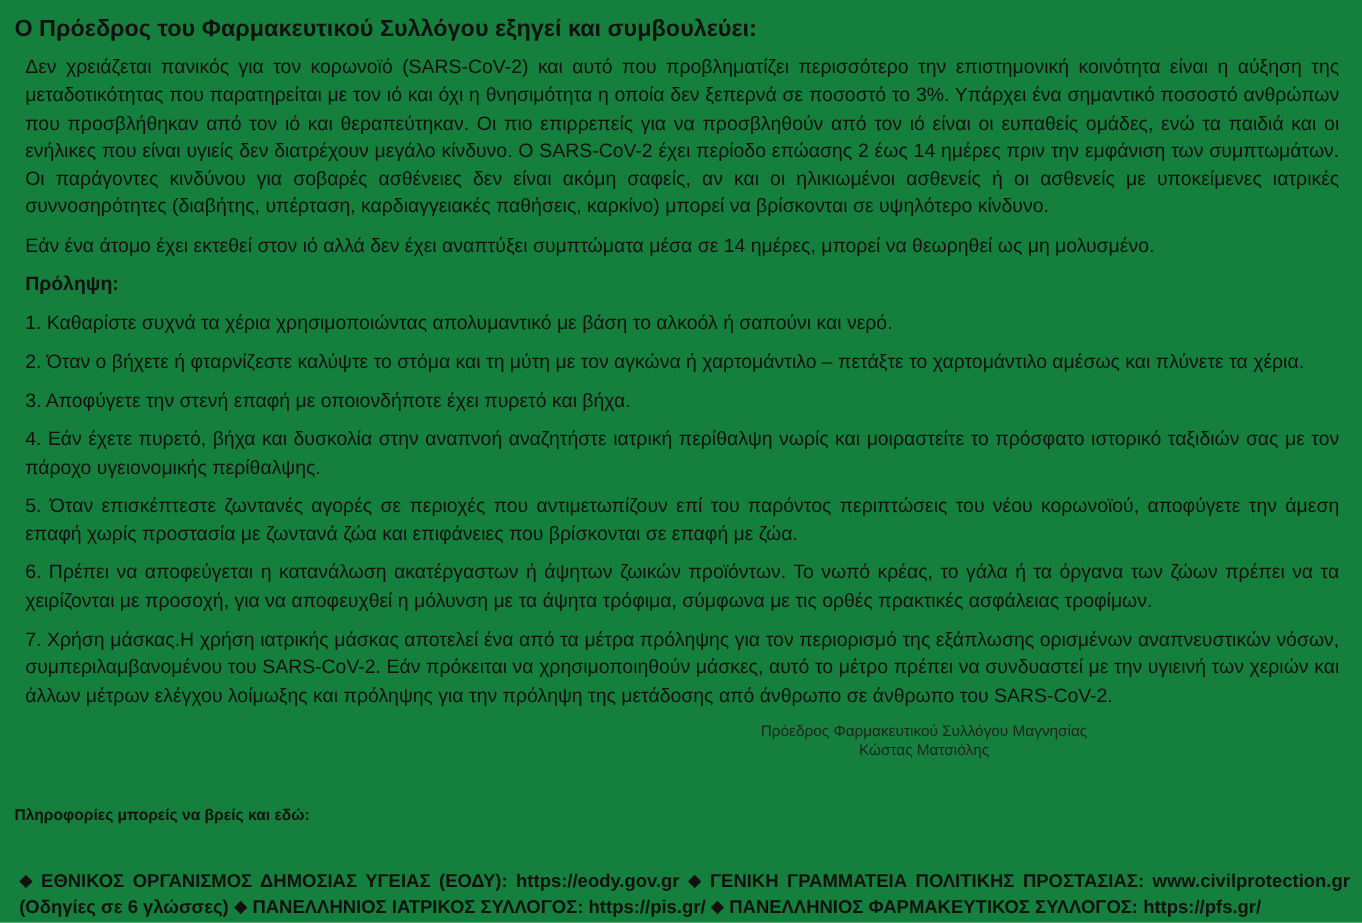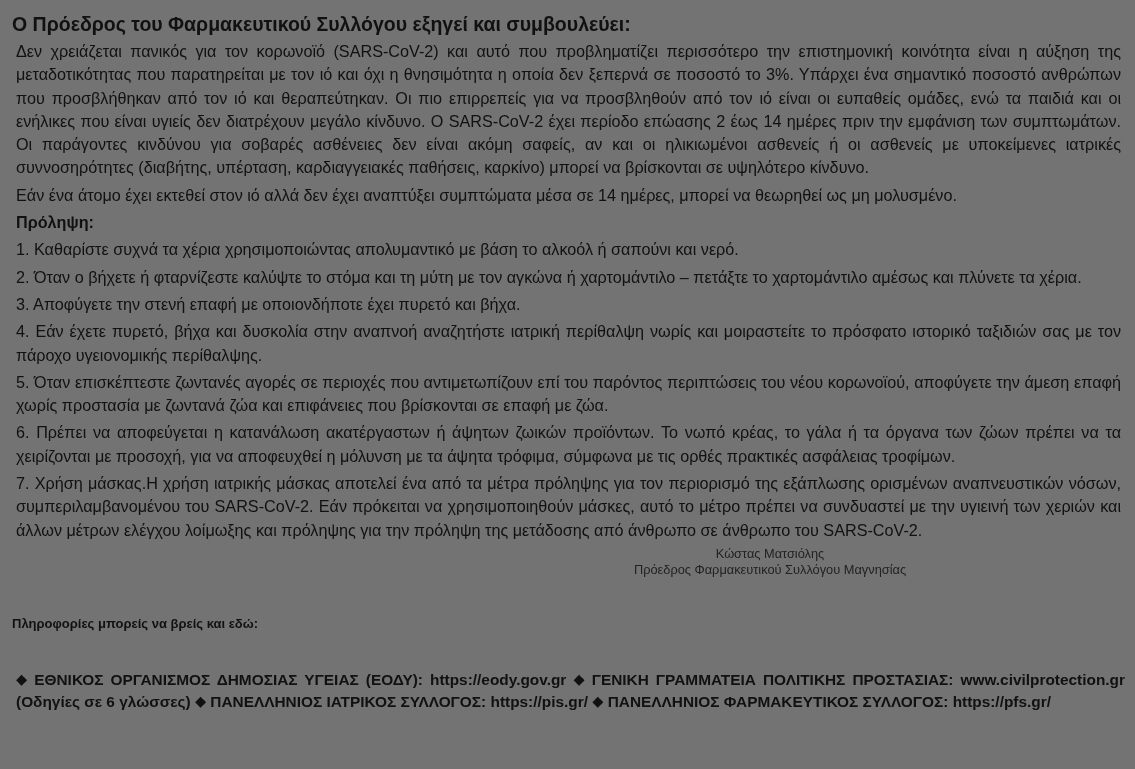--- a/index.html
+++ b/index.html
@@ -12,32 +12,32 @@
     height: 769px;
     overflow: hidden;
     color: #111111;
     font-family: "Liberation Sans", "DejaVu Sans", sans-serif;
   }
   .page {
     box-sizing: border-box;
     width: 1135px;
     height: 769px;
     padding: 12px 10px 0 12px;
-    background: #737373;
+    background: #15803d;
   }
   .doc-title {
     font-size: 19.5px;
     font-weight: bold;
     line-height: 24px;
     margin: 0 0 4px 0;
   }
   .body-text {
     font-size: 16.2px;
     line-height: 23.3px;
-    margin: 4px;
+    margin: 9px;
   }
   .just {
     text-align: justify;
   }
   .bold {
     font-weight: bold;
   }
   .signature {
     width: 420px;
     margin: 4px 0 0 548px;
@@ -85,22 +85,22 @@
 
   <p class="body-text just">1. Καθαρίστε συχνά τα χέρια χρησιμοποιώντας απολυμαντικό με βάση το αλκοόλ ή σαπούνι και νερό.</p>
   <p class="body-text just">2. Όταν ο βήχετε ή φταρνίζεστε καλύψτε το στόμα και τη μύτη με τον αγκώνα ή χαρτομάντιλο – πετάξτε το χαρτομάντιλο αμέσως και πλύνετε τα χέρια.</p>
   <p class="body-text just">3. Αποφύγετε την στενή επαφή με οποιονδήποτε έχει πυρετό και βήχα.</p>
   <p class="body-text just">4. Εάν έχετε πυρετό, βήχα και δυσκολία στην αναπνοή αναζητήστε ιατρική περίθαλψη νωρίς και μοιραστείτε το πρόσφατο ιστορικό ταξιδιών σας με τον πάροχο υγειονομικής περίθαλψης.</p>
   <p class="body-text just">5. Όταν επισκέπτεστε ζωντανές αγορές σε περιοχές που αντιμετωπίζουν επί του παρόντος περιπτώσεις του νέου κορωνοϊού, αποφύγετε την άμεση επαφή χωρίς προστασία με ζωντανά ζώα και επιφάνειες που βρίσκονται σε επαφή με ζώα.</p>
   <p class="body-text just">6. Πρέπει να αποφεύγεται η κατανάλωση ακατέργαστων ή άψητων ζωικών προϊόντων. Το νωπό κρέας, το γάλα ή τα όργανα των ζώων πρέπει να τα χειρίζονται με προσοχή, για να αποφευχθεί η μόλυνση με τα άψητα τρόφιμα, σύμφωνα με τις ορθές πρακτικές ασφάλειας τροφίμων.</p>
   <p class="body-text just">7. Χρήση μάσκας.Η χρήση ιατρικής μάσκας αποτελεί ένα από τα μέτρα πρόληψης για τον περιορισμό της εξάπλωσης ορισμένων αναπνευστικών νόσων, συμπεριλαμβανομένου του SARS-CoV-2. Εάν πρόκειται να χρησιμοποιηθούν μάσκες, αυτό το μέτρο πρέπει να συνδυαστεί με την υγιεινή των χεριών και άλλων μέτρων ελέγχου λοίμωξης και πρόληψης για την πρόληψη της μετάδοσης από άνθρωπο σε άνθρωπο του SARS-CoV-2.</p>
 
   <div class="signature">
+    <div>Πρόεδρος Φαρμακευτικού Συλλόγου Μαγνησίας</div>
     <div>Κώστας Ματσιόλης</div>
-    <div>Πρόεδρος Φαρμακευτικού Συλλόγου Μαγνησίας</div>
   </div>
 
   <h2 class="info-heading">Πληροφορίες μπορείς να βρείς και εδώ:</h2>
 
   <p class="links-line">
     <span class="diamond">◆</span>
     <span>ΕΘΝΙΚΟΣ ΟΡΓΑΝΙΣΜΟΣ ΔΗΜΟΣΙΑΣ ΥΓΕΙΑΣ (ΕΟΔΥ):</span>
     <span class="url-text">https://eody.gov.gr</span>
     <span class="diamond">◆</span>
     <span>ΓΕΝΙΚΗ ΓΡΑΜΜΑΤΕΙΑ ΠΟΛΙΤΙΚΗΣ ΠΡΟΣΤΑΣΙΑΣ:</span>

